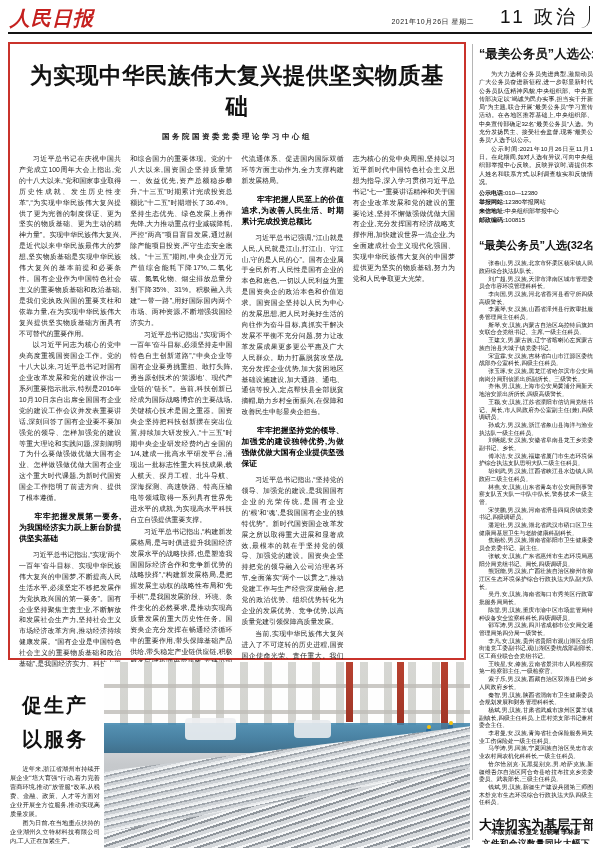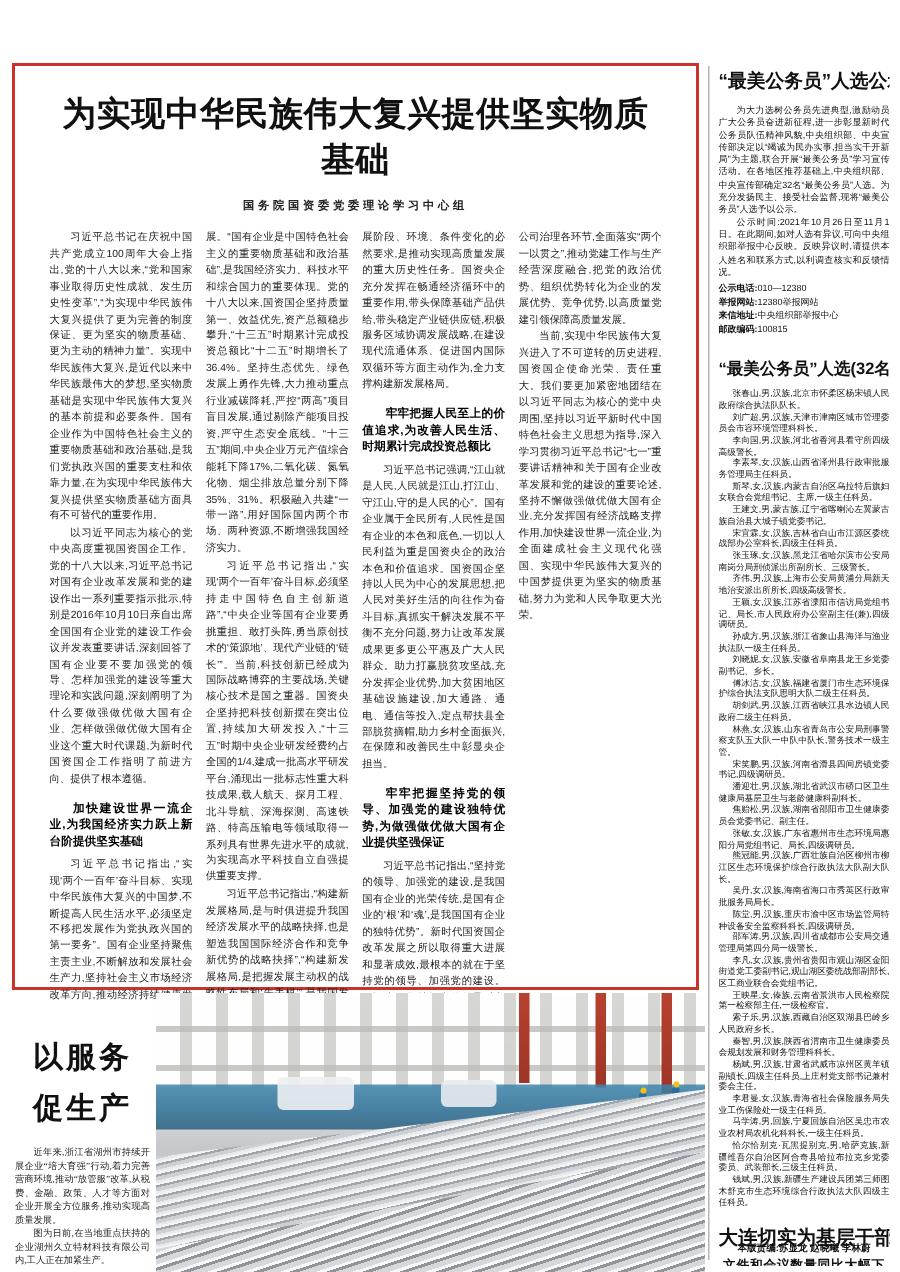--- a/index.html
+++ b/index.html
@@ -8,21 +8,21 @@
   
   .masthead{position:absolute;left:8px;top:4px;right:8px;height:28px;border-bottom:2px solid #141414;}
   .logo{position:absolute;left:2px;top:1px;font-family:"DejaVu Serif",serif;font-style:italic;
         font-weight:bold;font-size:20px;letter-spacing:1px;color:#c5211f;}
   .dateline{position:absolute;right:118px;top:13px;font-size:7px;color:#222;letter-spacing:.5px;}
   .pageno{position:absolute;right:14px;top:0;font-size:19px;letter-spacing:3px;color:#111;}
   .bracket{position:absolute;right:2px;top:2px;width:9px;height:22px;border-right:1.6px solid #222;
         border-bottom-right-radius:9px;}
   
   .leadbox{position:absolute;left:8px;top:42px;width:458px;height:618px;border:2px solid #c9332b;
-        background:#fff;box-sizing:border-box;padding:10px 23px 6px;}
+        background:#fff;box-sizing:border-box;padding:10px 9px 6px;}
   .headline{text-align:center;font-size:22.5px;font-weight:900;letter-spacing:.5px;margin-top:6px;}
   .byline{text-align:center;font-size:7.5px;letter-spacing:2.5px;color:#222;margin-top:10px;font-weight:bold;font-family:Liberation Serif, serif;}
   .artbody{margin-top:12px;height:520px;column-count:4;column-gap:9px;column-fill:auto;
         font-size:6.9px;line-height:10.9px;text-align:justify;color:#1c1c1c;overflow:hidden;}
   .blk-p{text-indent:2em;margin:0 0 1px;}
   .blk-h{font-weight:bold;font-size:7.8px;line-height:11px;margin:7px 0 6px;text-indent:2em;color:#000;}
   
   .vrule{position:absolute;left:472px;top:44px;width:1px;height:796px;background:#b5b5b5;}
   .rail{position:absolute;left:479px;top:46px;width:114px;height:798px;overflow:hidden;}
   .rail-title{font-size:12.5px;font-weight:900;text-align:center;white-space:nowrap;letter-spacing:0;}
@@ -62,28 +62,34 @@
         background:repeating-linear-gradient(174deg,#f2f4f5 0 1.5px,#9fa5ab 1.5px 3px,#cdd1d5 3px 5.5px,#e8eaec 5.5px 7px);}
   .pipes2{position:absolute;left:-30px;top:70%;width:145%;height:60%;transform:rotate(-10deg);
         background:repeating-linear-gradient(172deg,#f7f8f9 0 2px,#8f959b 2px 4px,#d6d9dc 4px 7.5px);}
   [data-interactable="false"]{cursor:default;}
 </style>
 </head>
 <body>
 
 <div class="page" data-interactable="false">
 
+  <div class="masthead" data-interactable="false">
+    <div class="logo" data-interactable="false">人民日报</div>
+    <div class="dateline" data-interactable="false">2021年10月26日 星期二</div>
+    <div class="pageno" data-interactable="false"><span data-interactable="false">11</span> <span data-interactable="false">政治</span></div>
+    <div class="bracket" data-interactable="false"></div>
+  </div>
 
   <div class="leadbox" data-interactable="false">
     <div class="headline" data-interactable="false">为实现中华民族伟大复兴提供坚实物质基础</div>
     <div class="byline" data-interactable="false">国务院国资委党委理论学习中心组</div>
     <div class="artbody" data-interactable="false">
         <div class="blk-p" data-interactable="false">习近平总书记在庆祝中国共产党成立100周年大会上指出,党的十八大以来,“党和国家事业取得历史性成就、发生历史性变革”,“为实现中华民族伟大复兴提供了更为完善的制度保证、更为坚实的物质基础、更为主动的精神力量”。实现中华民族伟大复兴,是近代以来中华民族最伟大的梦想,坚实物质基础是实现中华民族伟大复兴的基本前提和必要条件。国有企业作为中国特色社会主义的重要物质基础和政治基础,是我们党执政兴国的重要支柱和依靠力量,在为实现中华民族伟大复兴提供坚实物质基础方面具有不可替代的重要作用。</div>
         <div class="blk-p" data-interactable="false">以习近平同志为核心的党中央高度重视国资国企工作。党的十八大以来,习近平总书记对国有企业改革发展和党的建设作出一系列重要指示批示,特别是2016年10月10日亲自出席全国国有企业党的建设工作会议并发表重要讲话,深刻回答了国有企业要不要加强党的领导、怎样加强党的建设等重大理论和实践问题,深刻阐明了为什么要做强做优做大国有企业、怎样做强做优做大国有企业这个重大时代课题,为新时代国资国企工作指明了前进方向、提供了根本遵循。</div>
-        <div class="blk-h" data-interactable="false">加快建设世界一流企业,为我国经济实力跃上新台阶提供坚实基础</div>
+        <div class="blk-h" data-interactable="false">牢牢把握发展第一要务,为我国经济实力跃上新台阶提供坚实基础</div>
         <div class="blk-p" data-interactable="false">习近平总书记指出,“实现‘两个一百年’奋斗目标、实现中华民族伟大复兴的中国梦,不断提高人民生活水平,必须坚定不移把发展作为党执政兴国的第一要务”。国有企业坚持聚焦主责主业,不断解放和发展社会生产力,坚持社会主义市场经济改革方向,推动经济持续健康发展。“国有企业是中国特色社会主义的重要物质基础和政治基础”,是我国经济实力、科技水平和综合国力的重要体现。党的十八大以来,国资国企坚持质量第一、效益优先,资产总额稳步攀升,“十三五”时期累计完成投资总额比“十二五”时期增长了36.4%。坚持生态优先、绿色发展上勇作先锋,大力推动重点行业减碳降耗,严控“两高”项目盲目发展,通过剔除产能项目投资,严守生态安全底线。“十三五”期间,中央企业万元产值综合能耗下降17%,二氧化碳、氮氧化物、烟尘排放总量分别下降35%、31%。积极融入共建“一带一路”,用好国际国内两个市场、两种资源,不断增强我国经济实力。</div>
         <div class="blk-p" data-interactable="false">习近平总书记指出,“实现‘两个一百年’奋斗目标,必须坚持走中国特色自主创新道路”,“中央企业等国有企业要勇挑重担、敢打头阵,勇当原创技术的‘策源地’、现代产业链的‘链长’”。当前,科技创新已经成为国际战略博弈的主要战场,关键核心技术是国之重器。国资央企坚持把科技创新摆在突出位置,持续加大研发投入,“十三五”时期中央企业研发经费约占全国的1/4,建成一批高水平研发平台,涌现出一批标志性重大科技成果,载人航天、探月工程、北斗导航、深海探测、高速铁路、特高压输电等领域取得一系列具有世界先进水平的成就,为实现高水平科技自立自强提供重要支撑。</div>
         <div class="blk-p" data-interactable="false">习近平总书记指出,“构建新发展格局,是与时俱进提升我国经济发展水平的战略抉择,也是塑造我国国际经济合作和竞争新优势的战略抉择”,“构建新发展格局,是把握发展主动权的战略性布局和‘先手棋’”,是我国发展阶段、环境、条件变化的必然要求,是推动实现高质量发展的重大历史性任务。国资央企充分发挥在畅通经济循环中的重要作用,带头保障基础产品供给,带头稳定产业链供应链,积极服务区域协调发展战略,在建设现代流通体系、促进国内国际双循环等方面主动作为,全力支撑构建新发展格局。</div>
         <div class="blk-h" data-interactable="false">牢牢把握人民至上的价值追求,为改善人民生活、时期累计完成投资总额比</div>
         <div class="blk-p" data-interactable="false">习近平总书记强调,“江山就是人民,人民就是江山,打江山、守江山,守的是人民的心”。国有企业属于全民所有,人民性是国有企业的本色和底色,一切以人民利益为重是国资央企的政治本色和价值追求。国资国企坚持以人民为中心的发展思想,把人民对美好生活的向往作为奋斗目标,真抓实干解决发展不平衡不充分问题,努力让改革发展成果更多更公平惠及广大人民群众。助力打赢脱贫攻坚战,充分发挥企业优势,加大贫困地区基础设施建设,加大通路、通电、通信等投入,定点帮扶县全部脱贫摘帽,助力乡村全面振兴,在保障和改善民生中彰显央企担当。</div>
         <div class="blk-h" data-interactable="false">牢牢把握坚持党的领导、加强党的建设独特优势,为做强做优做大国有企业提供坚强保证</div>
         <div class="blk-p" data-interactable="false">习近平总书记指出,“坚持党的领导、加强党的建设,是我国国有企业的光荣传统,是国有企业的‘根’和‘魂’,是我国国有企业的独特优势”。新时代国资国企改革发展之所以取得重大进展和显著成效,最根本的就在于坚持党的领导、加强党的建设。国资央企坚持把党的领导融入公司治理各环节,全面落实“两个一以贯之”,推动党建工作与生产经营深度融合,把党的政治优势、组织优势转化为企业的发展优势、竞争优势,以高质量党建引领保障高质量发展。</div>
         <div class="blk-p" data-interactable="false">当前,实现中华民族伟大复兴进入了不可逆转的历史进程,国资国企使命光荣、责任重大。我们要更加紧密地团结在以习近平同志为核心的党中央周围,坚持以习近平新时代中国特色社会主义思想为指导,深入学习贯彻习近平总书记“七一”重要讲话精神和关于国有企业改革发展和党的建设的重要论述,坚持不懈做强做优做大国有企业,充分发挥国有经济战略支撑作用,加快建设世界一流企业,为全面建成社会主义现代化强国、实现中华民族伟大复兴的中国梦提供更为坚实的物质基础,努力为党和人民争取更大光荣。</div>
       </div>
   </div>
@@ -140,22 +146,22 @@
     <div class="dalian" data-interactable="false">
       <div class="dalian-title" data-interactable="false">大连切实为基层干部减负</div>
       <div class="dalian-sub" data-interactable="false">文件和会议数量同比大幅下降</div>
 
     </div>
   </div>
   <div class="editors" data-interactable="false">本版责编:苏显龙 赵晓曦 李林蔚</div>
 
   <div class="story-text" data-interactable="false">
     <div class="story-title" data-interactable="false">
+      <div data-interactable="false">促生产</div>
       <div data-interactable="false">以服务</div>
-      <div data-interactable="false">促生产</div>
     </div>
     <div class="story-cap" data-interactable="false">
         <div class="item" data-interactable="false">近年来,浙江省湖州市持续开展企业“培大育强”行动,着力完善营商环境,推动“放管服”改革,从税费、金融、政策、人才等方面对企业开展全方位服务,推动实现高质量发展。</div>
         <div class="item" data-interactable="false">图为日前,在当地重点扶持的企业湖州久立特材科技有限公司内,工人正在加紧生产。</div>
       </div>
 
   </div>
 
   <div class="photo" data-interactable="false">
     <div class="ceiling" data-interactable="false"></div>

